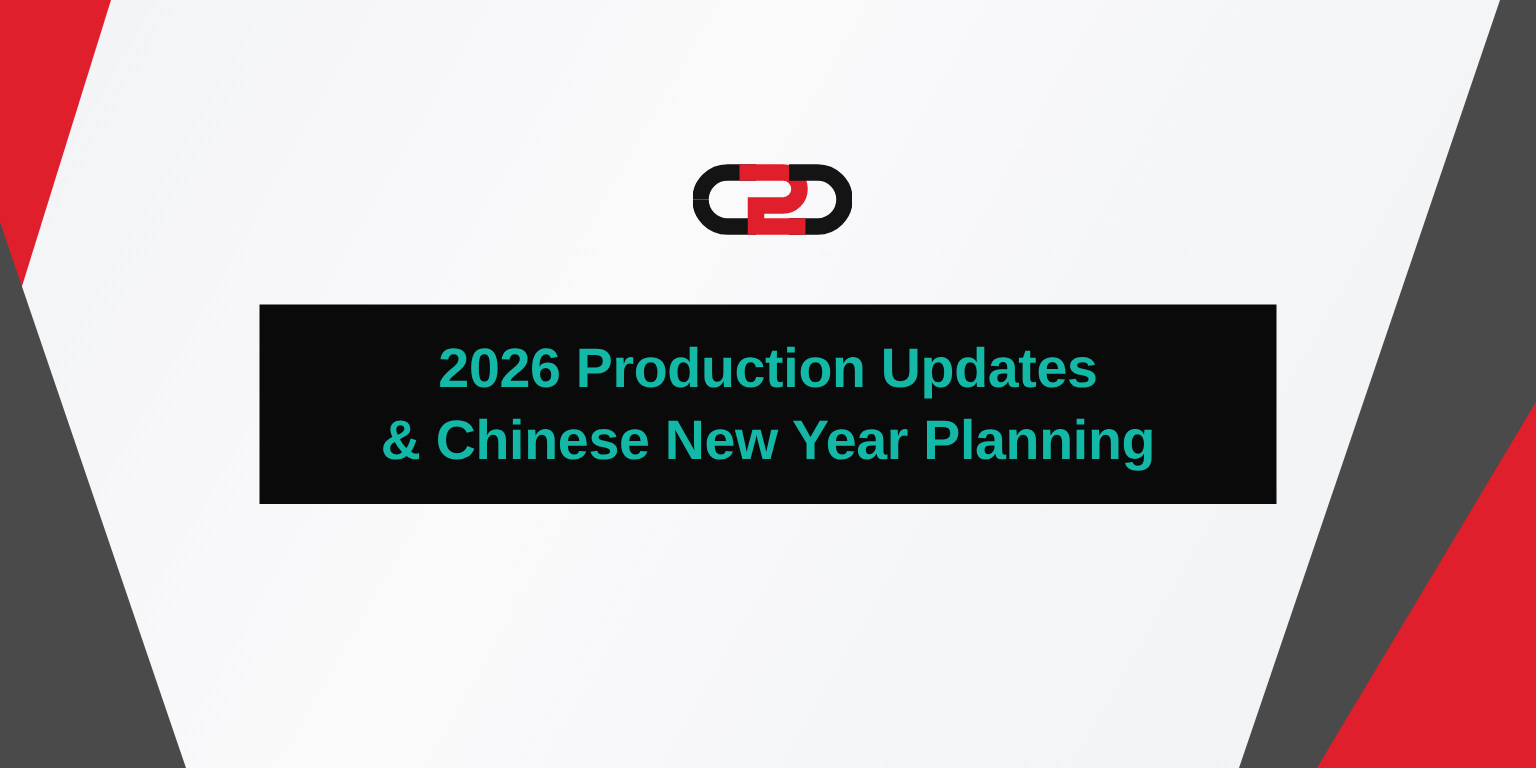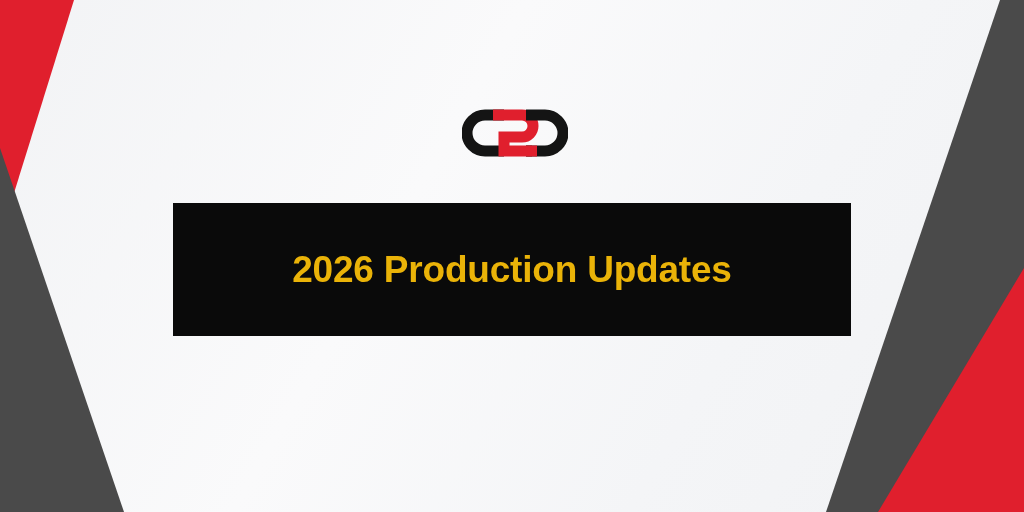--- a/index.html
+++ b/index.html
@@ -43,21 +43,21 @@
     width: 678px;
     height: 133px;
     background: #0a0a0a;
     display: flex;
     flex-direction: column;
     align-items: center;
     justify-content: center;
     box-sizing: border-box;
   }
   .title-line {
-    color: #eab308;
+    color: #14b8a6;
     font-family: "Liberation Sans", sans-serif;
     font-weight: bold;
     font-size: 37px;
     line-height: 48px;
     letter-spacing: -0.2px;
     white-space: nowrap;
     text-align: left;
   }
 </style>
 </head>
@@ -108,15 +108,16 @@
       <g>
         <path d="M 128 14 L 166 14 A 36 36 0 0 1 166 86 L 128 86" fill="none" stroke="#141414" stroke-width="22" stroke-linecap="butt"></path>
 
         <path d="M 128 86 L 150 86" fill="none" stroke="#E01F2D" stroke-width="22" stroke-linecap="butt"></path>
       </g>
     </svg>
   </div>
 
   <div id="title-banner">
     <div class="title-line">2026 Production Updates</div>
+    <div class="title-line">&amp; Chinese New Year Planning</div>
   </div>
 
 </div>
 
 </body></html>

